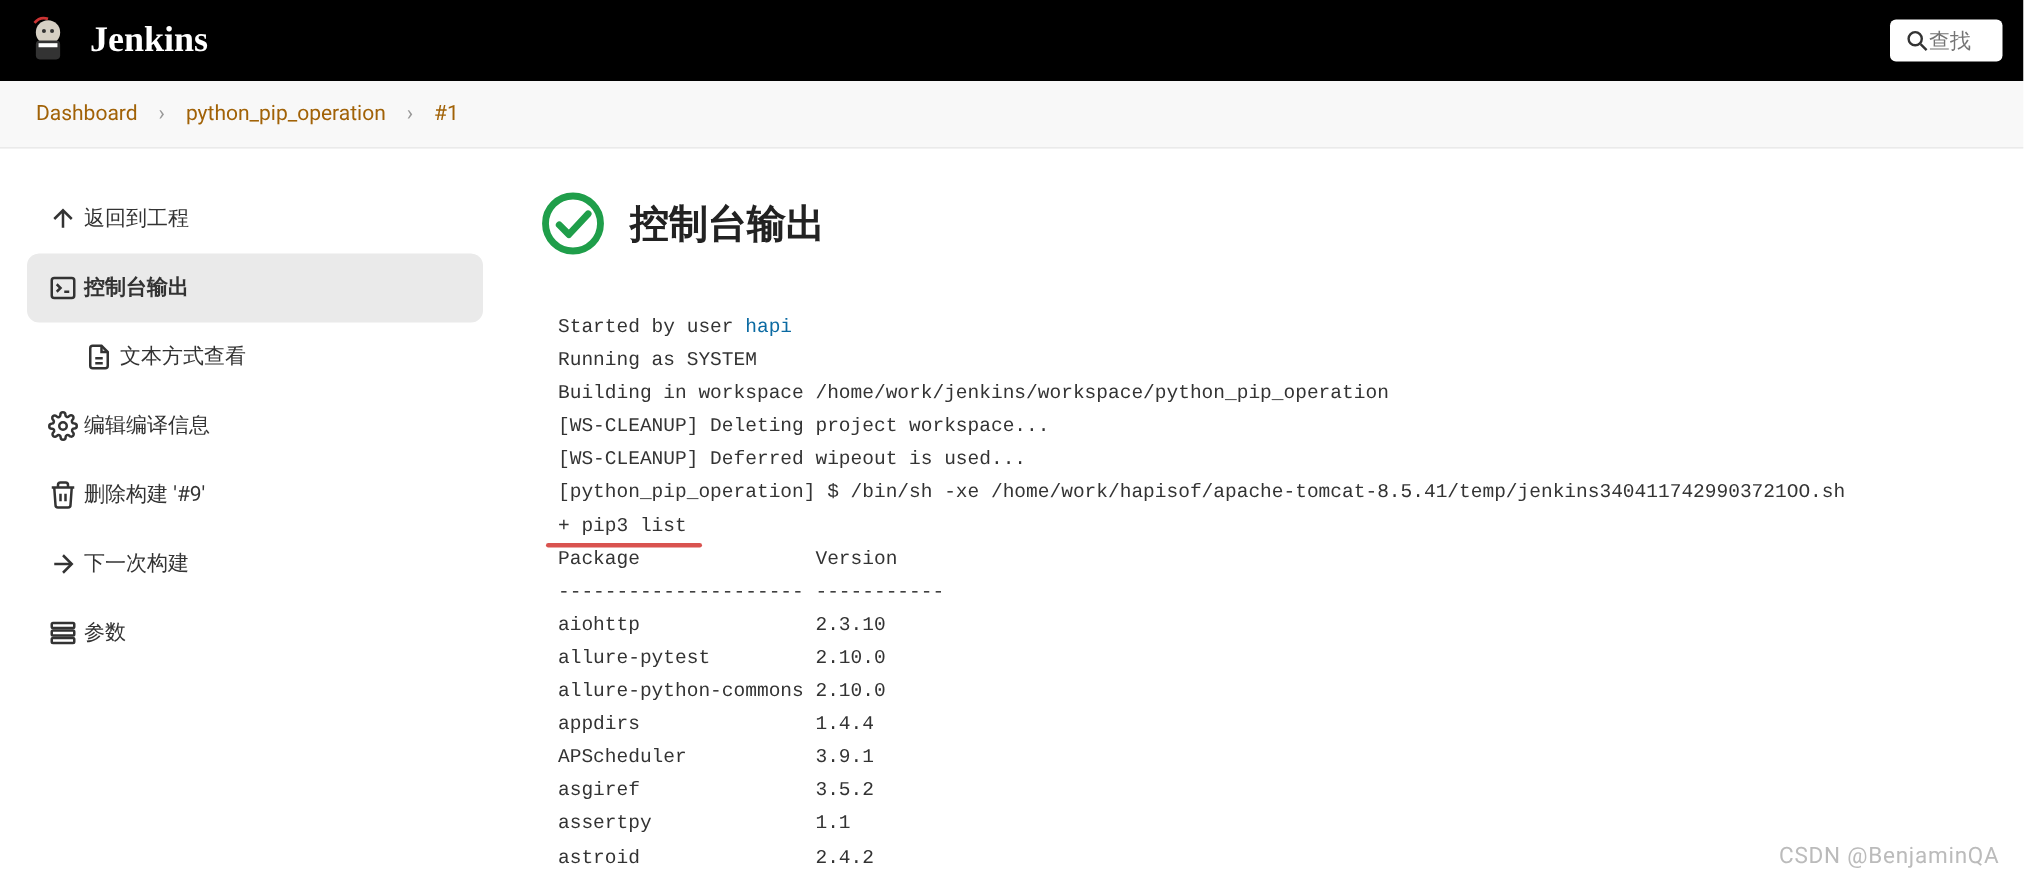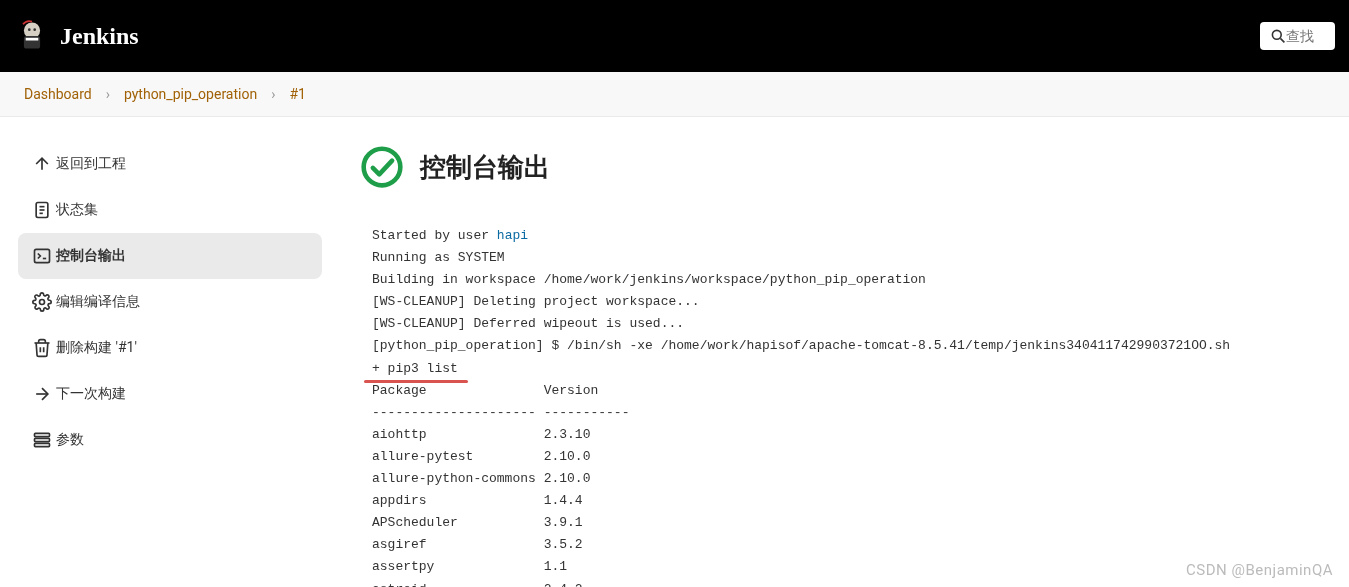--- a/index.html
+++ b/index.html
@@ -1,17 +1,17 @@
 <!DOCTYPE html>
 <html><head>
 <meta charset="utf-8">
 <style>
 * { margin: 0; padding: 0; box-sizing: border-box; }
 body { font-family: -apple-system, BlinkMacSystemFont, "Segoe UI", Roboto, sans-serif; font-size: 14px; color: #333; background: #fff; width: 1349px; }
-.header { background: #000; color: #fff; height: 72px; display: flex; align-items: center; justify-content: space-between; padding: 0 14px; }
+.header { background: #000; color: #fff; height: 54px; display: flex; align-items: center; justify-content: space-between; padding: 0 14px; }
 .logo-wrap { display: flex; align-items: center; gap: 10px; }
 .logo-icon { width: 36px; height: 36px; }
 .logo-text { font-family: Georgia, serif; font-size: 24px; font-weight: bold; }
 .search-box { background: #fff; border-radius: 4px; display: flex; align-items: flex-start; padding: 6px 10px; gap: 0; width: 75px; }
 .search-box svg { width: 16px; height: 16px; }
 .search-input { border: none; outline: none; font-size: 14px; width: 36px; color: #333; }
 .breadcrumb { background: #f8f8f8; border-bottom: 1px solid #eaeaea; padding: 14px 24px; display: flex; align-items: center; gap: 14px; }
 .breadcrumb a { color: #a16207; text-decoration: none; font-size: 14px; }
 .breadcrumb .sep { color: #999; }
 .layout { display: flex; }
@@ -65,57 +65,59 @@
 <div class="layout">
   <div class="sidebar">
 
     <div class="nav-item">
       <svg viewBox="0 0 24 24" fill="none" stroke="#333" stroke-width="2">
           <path d="M12 19V5M5 12l7-7 7 7"></path>
         </svg>
       <span>返回到工程</span>
     </div>
 
-    <div class="nav-item">
-      <svg viewBox="0 0 24 24" fill="none" stroke="#333" stroke-width="2">
-          <rect x="5" y="3" width="14" height="18" rx="2"></rect>
-          <line x1="9" y1="8" x2="15" y2="8"></line>
-          <line x1="9" y1="12" x2="15" y2="12"></line>
-          <line x1="9" y1="16" x2="13" y2="16"></line>
-        </svg>
-      <span>状态集</span>
-    </div>
 
 
     <div class="nav-item active">
       <svg viewBox="0 0 24 24" fill="none" stroke="#333" stroke-width="2">
           <rect x="3" y="4" width="18" height="16" rx="2"></rect>
           <polyline points="7 9 10 12 7 15"></polyline>
           <line x1="13" y1="15" x2="17" y2="15"></line>
         </svg>
       <span>控制台输出</span>
     </div>
 
+    <div class="nav-sub">
+      <div class="nav-item">
+        <svg viewBox="0 0 24 24" fill="none" stroke="#333" stroke-width="2">
+            <path d="M14 3H7a2 2 0 0 0-2 2v14a2 2 0 0 0 2 2h10a2 2 0 0 0 2-2V8z"></path>
+            <polyline points="14 3 14 8 19 8"></polyline>
+            <line x1="9" y1="13" x2="15" y2="13"></line>
+            <line x1="9" y1="17" x2="15" y2="17"></line>
+          </svg>
+        <span>文本方式查看</span>
+      </div>
+    </div>
 
     <div class="nav-item">
       <svg viewBox="0 0 24 24" fill="none" stroke="#333" stroke-width="2">
           <circle cx="12" cy="12" r="3"></circle>
           <path d="M19.4 15a1.7 1.7 0 0 0 .3 1.8l.1.1a2 2 0 1 1-2.8 2.8l-.1-.1a1.7 1.7 0 0 0-1.8-.3 1.7 1.7 0 0 0-1 1.5V21a2 2 0 1 1-4 0v-.1a1.7 1.7 0 0 0-1-1.5 1.7 1.7 0 0 0-1.8.3l-.1.1a2 2 0 1 1-2.8-2.8l.1-.1a1.7 1.7 0 0 0 .3-1.8 1.7 1.7 0 0 0-1.5-1H3a2 2 0 1 1 0-4h.1a1.7 1.7 0 0 0 1.5-1 1.7 1.7 0 0 0-.3-1.8l-.1-.1a2 2 0 1 1 2.8-2.8l.1.1a1.7 1.7 0 0 0 1.8.3 1.7 1.7 0 0 0 1-1.5V3a2 2 0 1 1 4 0v.1a1.7 1.7 0 0 0 1 1.5 1.7 1.7 0 0 0 1.8-.3l.1-.1a2 2 0 1 1 2.8 2.8l-.1.1a1.7 1.7 0 0 0-.3 1.8 1.7 1.7 0 0 0 1.5 1H21a2 2 0 1 1 0 4h-.1a1.7 1.7 0 0 0-1.5 1z"></path>
         </svg>
       <span>编辑编译信息</span>
     </div>
 
     <div class="nav-item">
       <svg viewBox="0 0 24 24" fill="none" stroke="#333" stroke-width="2">
           <polyline points="3 6 5 6 21 6"></polyline>
           <path d="M19 6l-1 14a2 2 0 0 1-2 2H8a2 2 0 0 1-2-2L5 6"></path>
           <path d="M10 11v6M14 11v6"></path>
           <path d="M8 6V4a2 2 0 0 1 2-2h4a2 2 0 0 1 2 2v2"></path>
         </svg>
-      <span>删除构建 '#1'</span>
+      <span>删除构建 '#9'</span>
     </div>
 
     <div class="nav-item">
       <svg viewBox="0 0 24 24" fill="none" stroke="#333" stroke-width="2">
           <line x1="5" y1="12" x2="19" y2="12"></line>
           <polyline points="12 5 19 12 12 19"></polyline>
         </svg>
       <span>下一次构建</span>
     </div>
 

